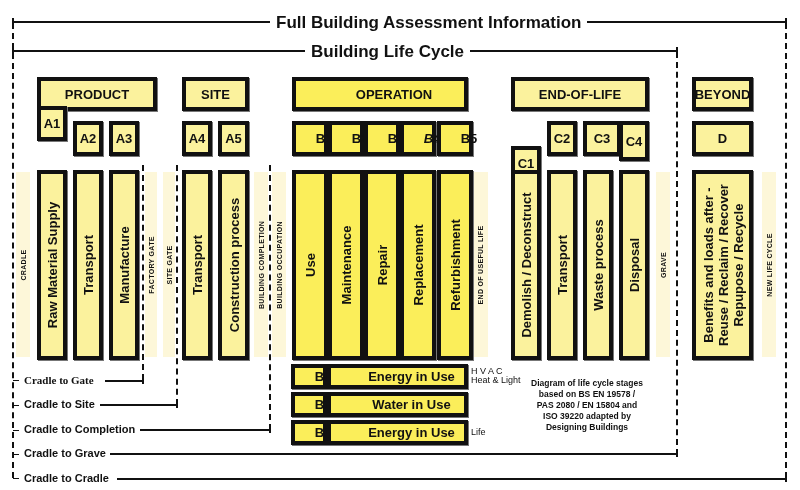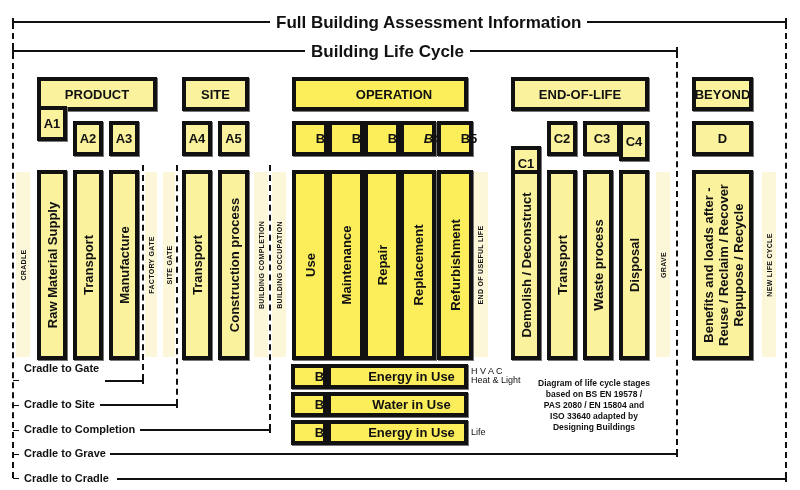--- a/index.html
+++ b/index.html
@@ -11,21 +11,21 @@
   .hdr{position:absolute;box-sizing:border-box;border:4px solid #111;display:flex;align-items:center;justify-content:center;font-weight:bold;font-size:13px;box-shadow:1px 1px 0 #777;}
   .code{position:absolute;box-sizing:border-box;border:4px solid #111;display:flex;align-items:center;justify-content:center;font-weight:bold;font-size:13px;box-shadow:1px 1px 0 #777;}
   .tall{position:absolute;box-sizing:border-box;border:4px solid #111;box-shadow:1px 1px 0 #777;}
   .tall .vt{position:absolute;left:50%;top:50%;transform:translate(-50%,-50%) rotate(-90deg);white-space:nowrap;font-weight:bold;font-size:13px;text-align:center;line-height:15px;}
   .strip{position:absolute;background:#fdf7d9;}
   .strip .vt{position:absolute;left:50%;top:50%;transform:translate(-50%,-50%) rotate(-90deg);white-space:nowrap;font-weight:bold;font-size:7px;letter-spacing:0.3px;}
   .light{background:#fbf29d;}
   .bright{background:#fbee5a;padding-left:28px;}
   .scope{position:absolute;font-weight:bold;font-size:11px;background:#fff;padding:0 4px;white-space:nowrap;}
   .note{position:absolute;font-size:9px;line-height:9px;white-space:nowrap;}
-  .caption{position:absolute;font-weight:bold;font-size:8.5px;line-height:11px;text-align:center;margin-left:7px;}
+  .caption{position:absolute;font-weight:bold;font-size:8.5px;line-height:11px;text-align:center;}
 </style>
 </head>
 <body>
 
 <div class="hline" style="left:13px;top:21px;width:774px;"></div>
 <div class="tick" style="left:12px;top:18px;"></div>
 <div class="tick" style="left:785px;top:18px;"></div>
 <div class="bracket-label" style="left:270px;top:13px;">Full Building Assessment Information</div>
 
 <div class="hline" style="left:13px;top:50px;width:665px;"></div>
@@ -148,28 +148,28 @@
 <div class="code bright" style="left:327px;top:392px;width:141px;height:25px;">Water in Use</div>
 
 <div class="code bright" style="left:291px;top:420px;width:32px;height:25px;">B6</div>
 <div class="code bright" style="left:327px;top:420px;width:141px;height:25px;">Energy in Use</div>
 <div class="note" style="left:471px;top:428px;">Life</div>
 
 <div class="caption" style="left:523px;top:378px;width:128px;">
   <span>Diagram of life cycle stages</span><br>
   <span>based on BS EN 19578 /</span><br>
   <span>PAS 2080 /  EN 15804 and</span><br>
-  <span>ISO 33640 adapted by</span><br>
+  <span>ISO 39220 adapted by</span><br>
   <span>Designing Buildings</span>
 </div>
 
 <div class="hline" style="left:13px;top:380px;width:6px;border-top-width:1px;"></div>
 <div class="hline" style="left:105px;top:380px;width:38px;"></div>
 <div class="tick" style="left:142px;top:376px;"></div>
-<div class="scope" style="left:20px;top:362px;">Cradle to Gate</div>
+<div class="scope" style="left:20px;top:374px;font-family:Liberation Serif, serif;">Cradle to Gate</div>
 
 <div class="hline" style="left:13px;top:405px;width:6px;border-top-width:1px;"></div>
 <div class="hline" style="left:100px;top:404px;width:77px;"></div>
 <div class="tick" style="left:176px;top:400px;"></div>
 <div class="scope" style="left:20px;top:398px;">Cradle to Site</div>
 
 <div class="hline" style="left:13px;top:430px;width:6px;border-top-width:1px;"></div>
 <div class="hline" style="left:140px;top:429px;width:130px;"></div>
 <div class="tick" style="left:269px;top:425px;"></div>
 <div class="scope" style="left:20px;top:423px;">Cradle to Completion</div>

